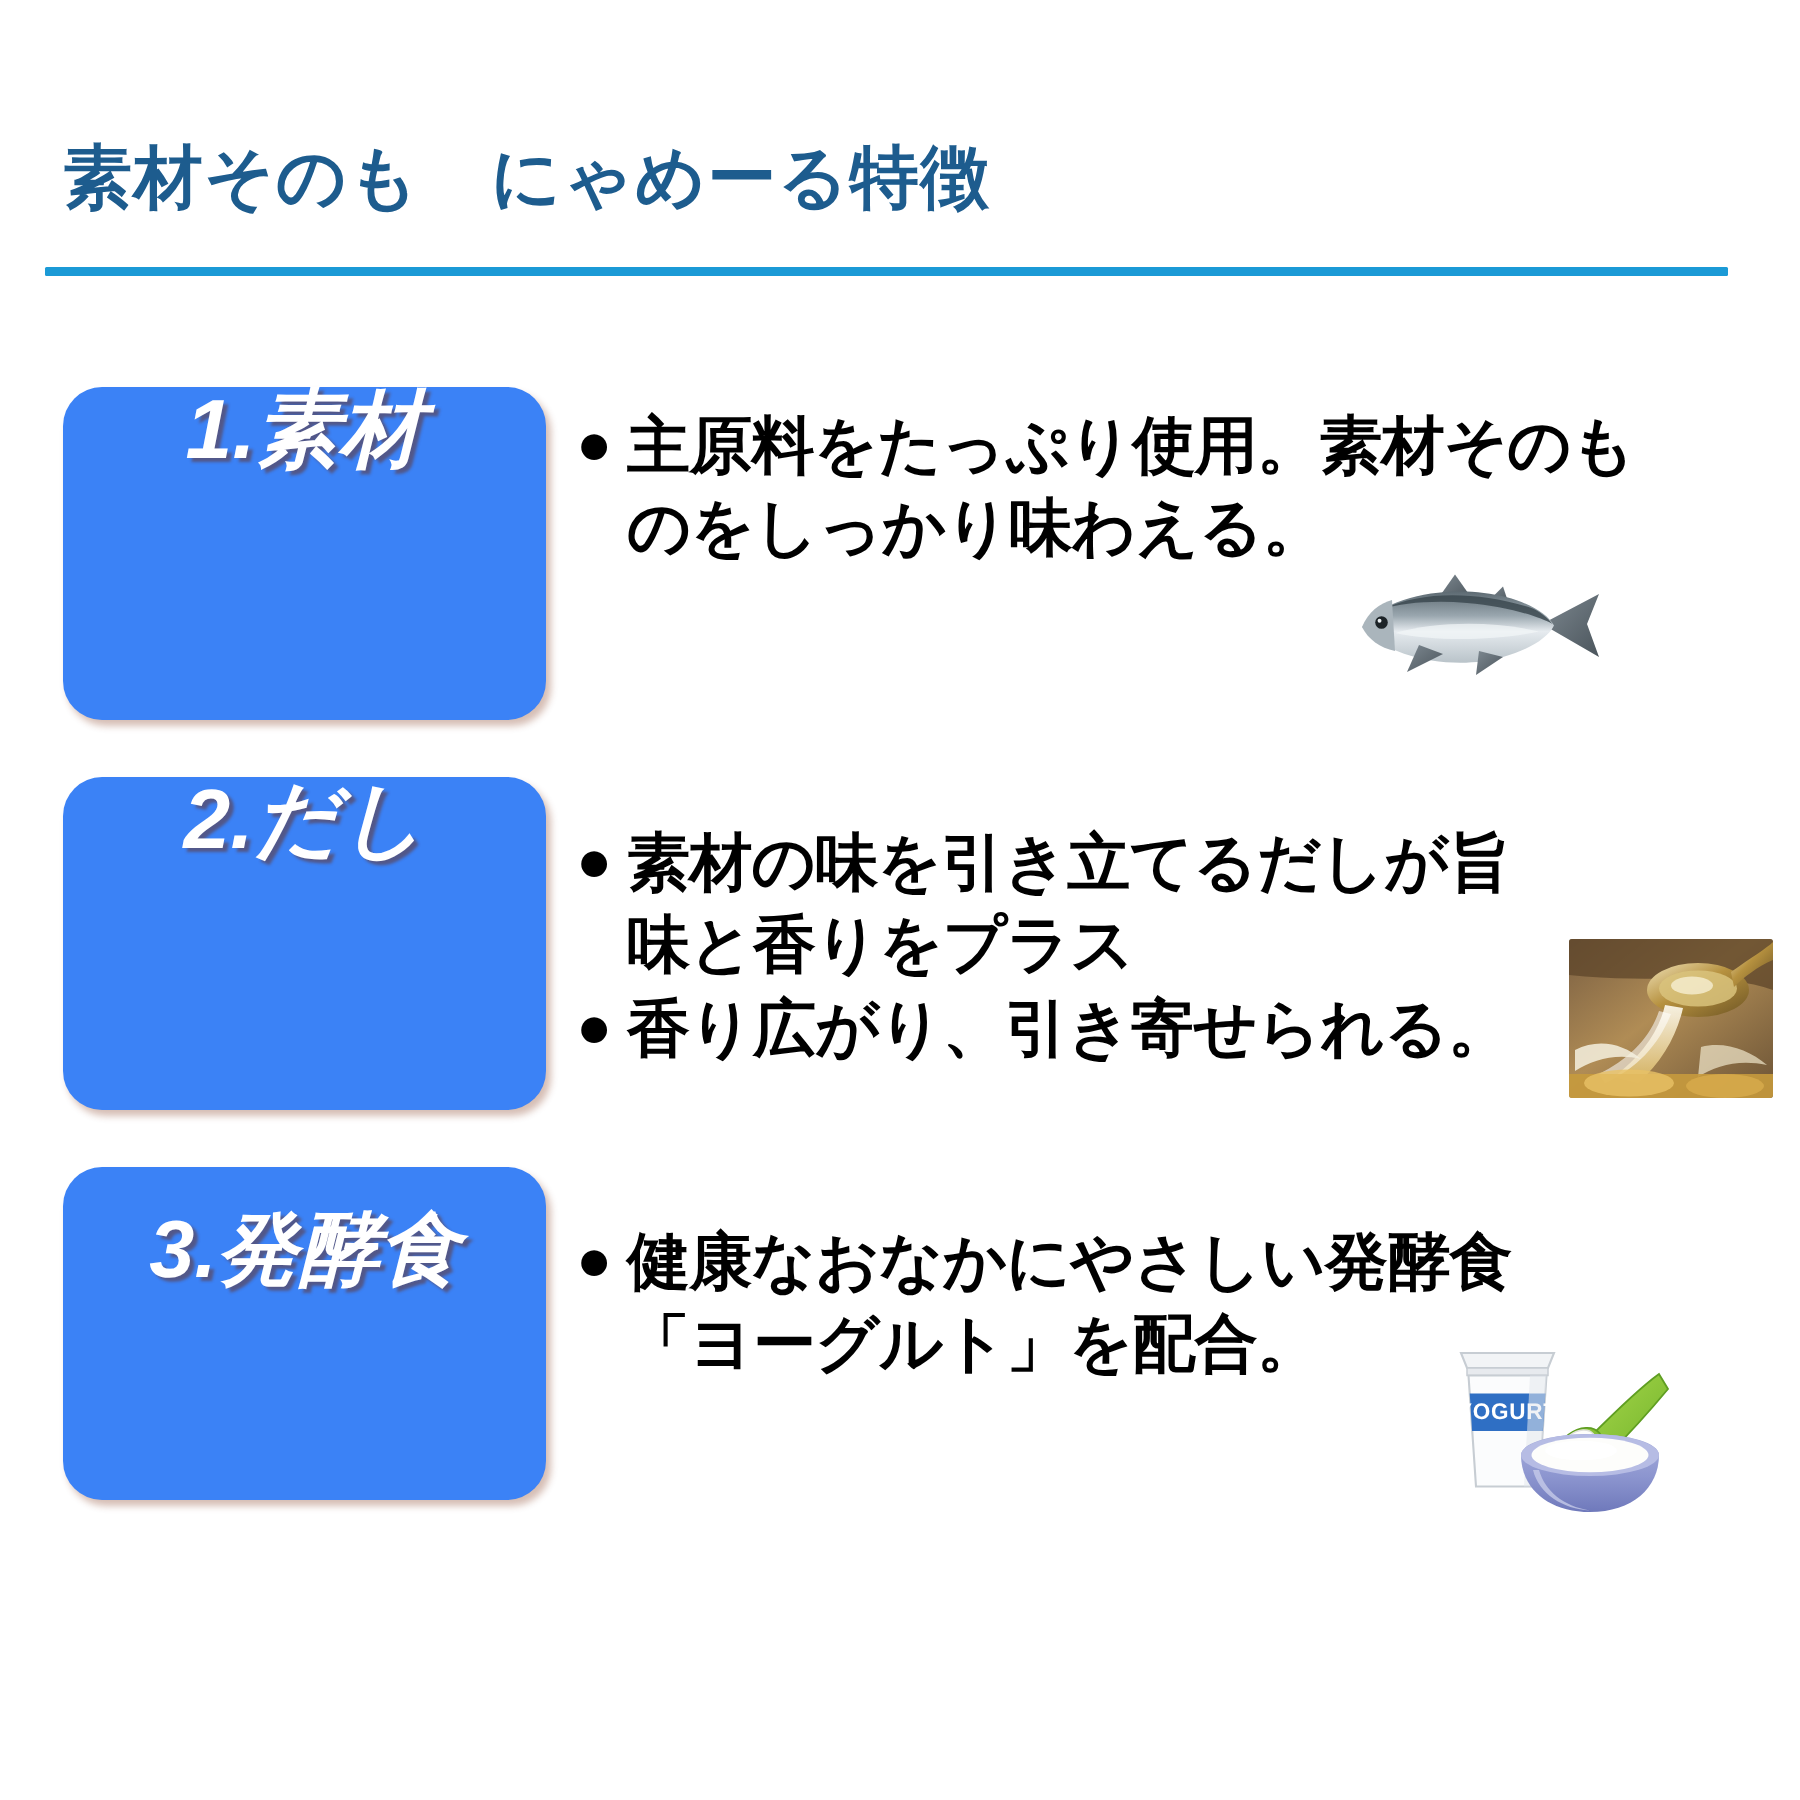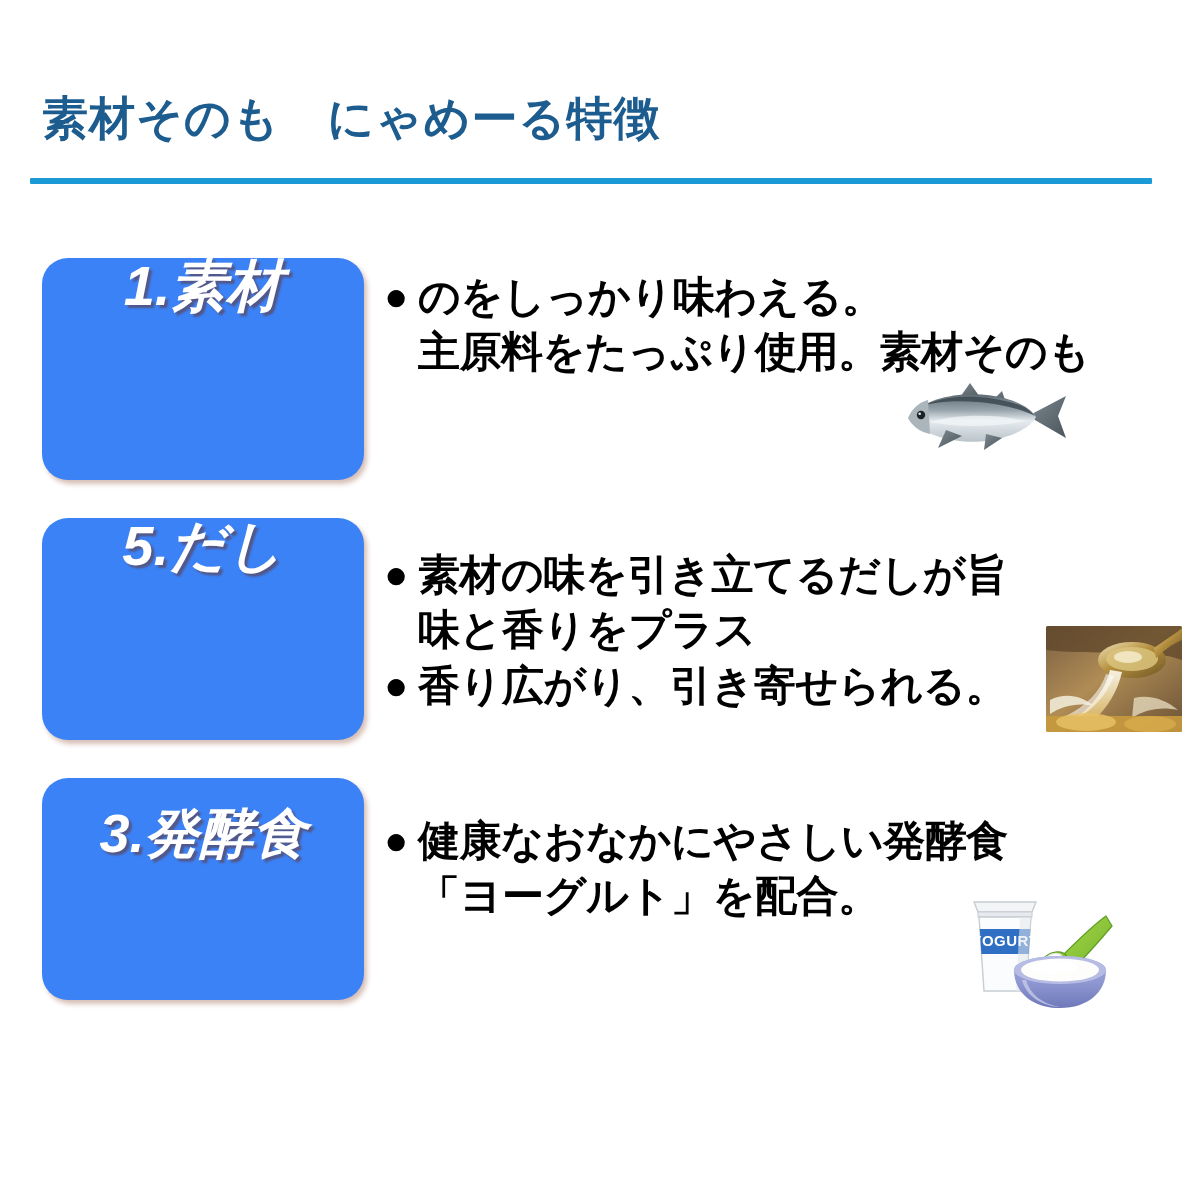--- a/index.html
+++ b/index.html
@@ -132,30 +132,30 @@
   <div class="title-rule"></div>
 
   <div class="row" id="row-0">
     <div class="label-box">
       <span class="label-text">1.素材</span>
     </div>
     <div class="bullets">
       <div class="bullet">
         <span class="bullet-dot">●</span>
         <span class="bullet-body">
+          <span class="ln">主原料をたっぷり使用。素材そのも</span>
           <span class="ln">のをしっかり味わえる。</span>
-          <span class="ln">主原料をたっぷり使用。素材そのも</span>
         </span>
       </div>
     </div>
   </div>
 
   <div class="row" id="row-1">
     <div class="label-box">
-      <span class="label-text">5.だし</span>
+      <span class="label-text">2.だし</span>
     </div>
     <div class="bullets">
       <div class="bullet">
         <span class="bullet-dot">●</span>
         <span class="bullet-body">
           <span class="ln">素材の味を引き立てるだしが旨</span>
           <span class="ln">味と香りをプラス</span>
         </span>
       </div>
       <div class="bullet">

